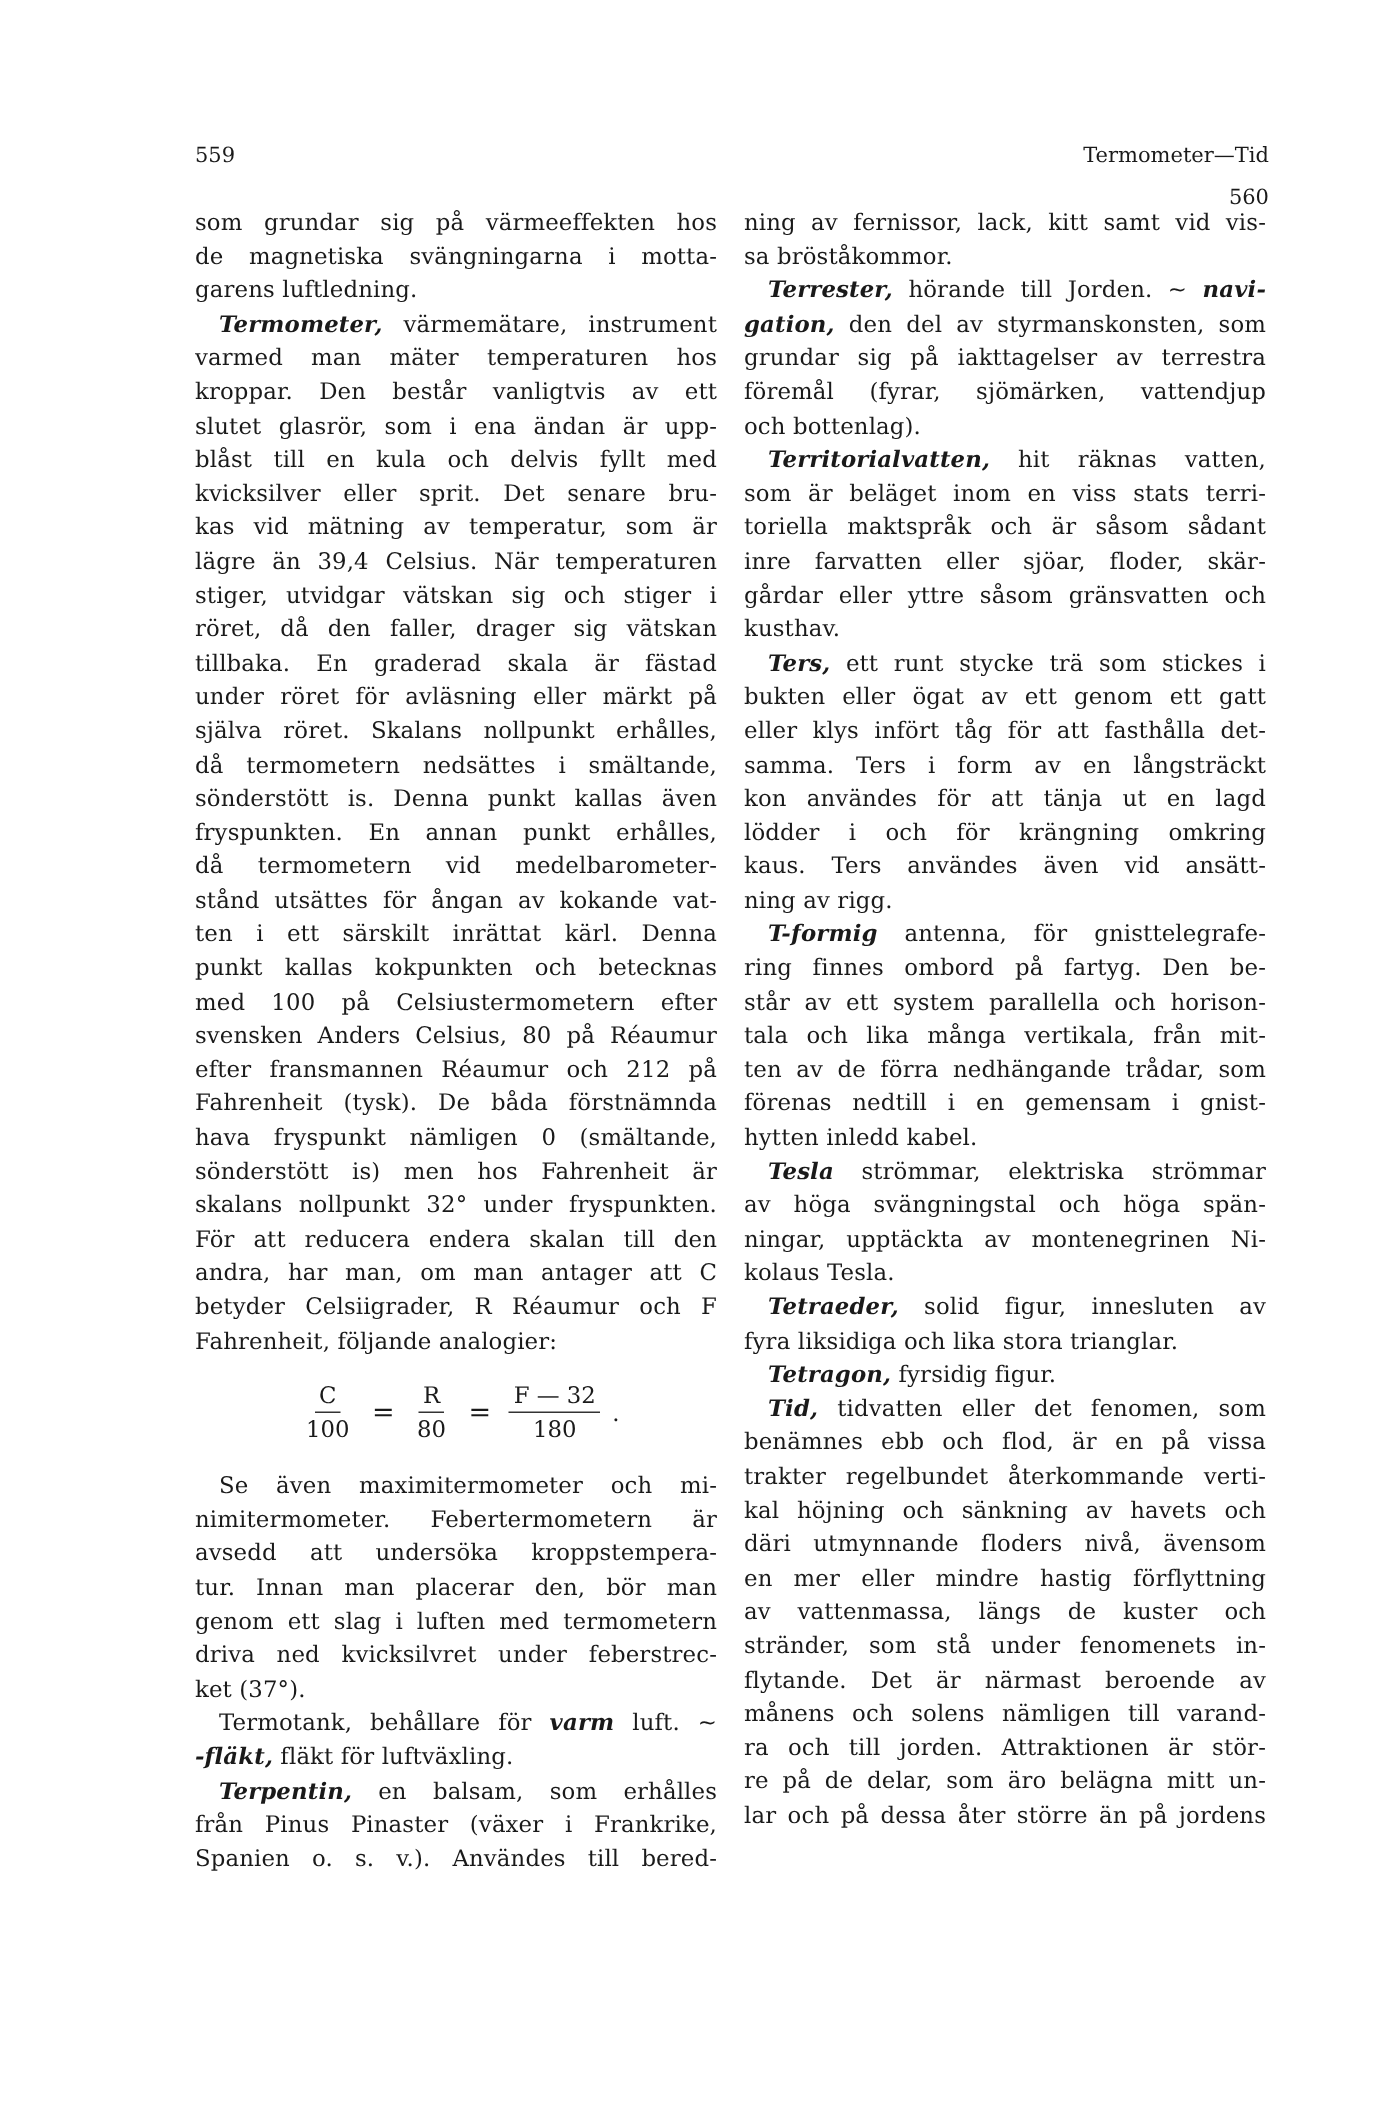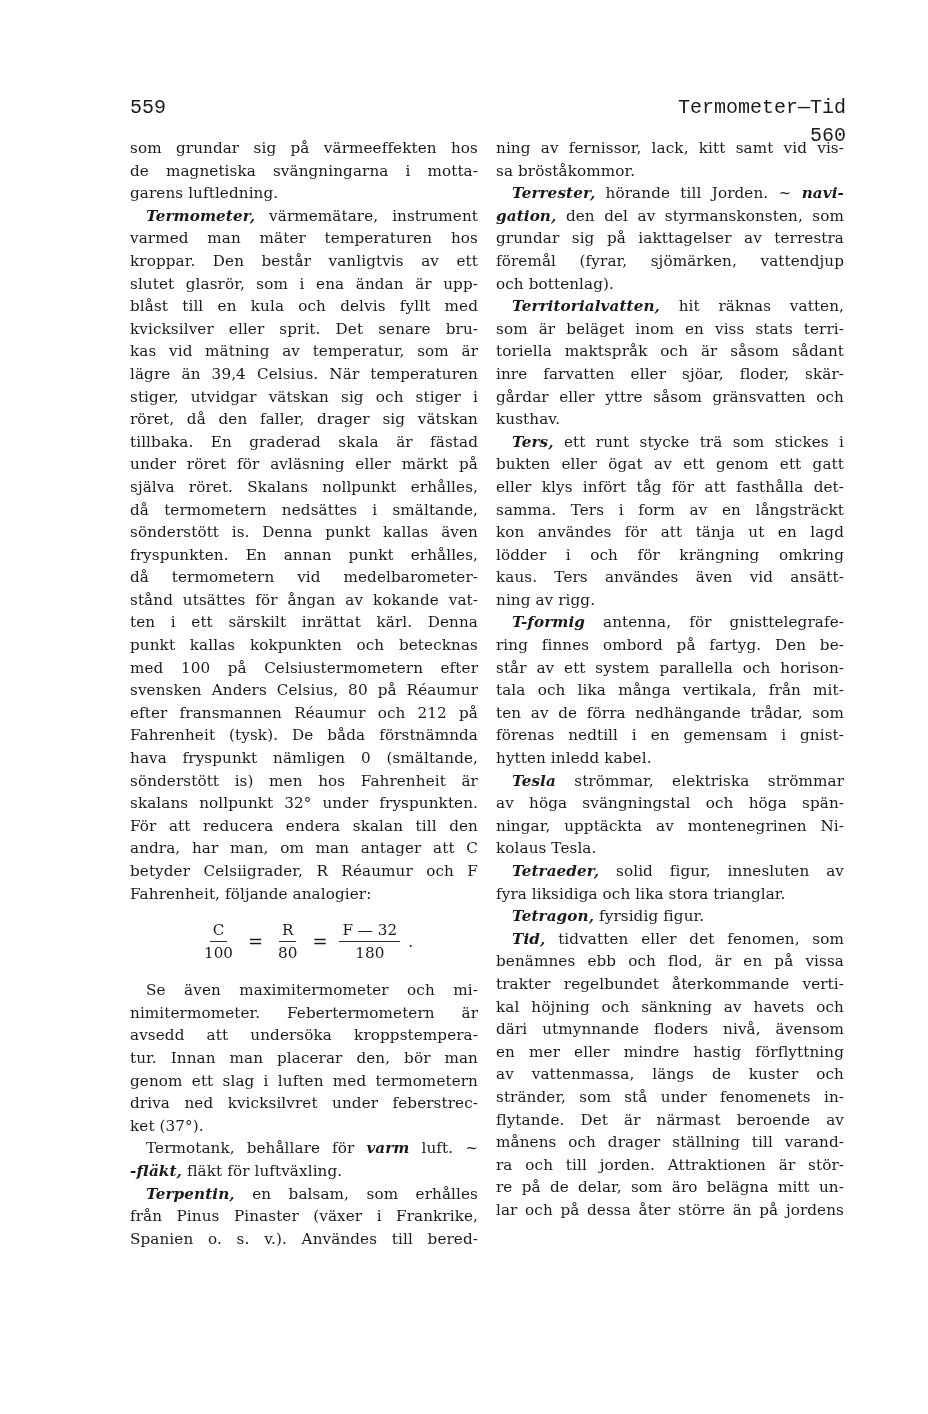--- a/index.html
+++ b/index.html
@@ -1,19 +1,19 @@
 <!DOCTYPE html>
 <html><head>
 <meta charset="utf-8">
 <style>
   html, body { margin: 0; padding: 0; background: #ffffff; }
   body { width: 928px; height: 1414px; position: relative; overflow: hidden;
          font-family: "DejaVu Serif", "Liberation Serif", serif; color: #1a1a1a; }
   .header { position: absolute; top: 96px; left: 130px; width: 716px; height: 24px;
-            font-size: 20px; font-family: Liberation Mono, monospace; }
+            font-size: 14px; }
   .pg-left { position: absolute; left: 0; top: 0; }
   .pg-title { position: absolute; left: 0; right: 0; top: 0; text-align: right; }
   .pg-right { position: absolute; right: 0; top: 16px; margin-top: 12px; }
   .col { position: absolute; top: 137px; width: 348px; font-size: 15.2px; }
   .col.left { left: 130px; }
   .col.right { left: 496px; }
   .ln { height: 22.6px; line-height: 22.6px; white-space: nowrap; text-align: justify;
         text-align-last: justify; overflow: hidden; letter-spacing: 0.1px; }
   .ln.last { text-align-last: left; }
   .ln.indent { padding-left: 16px; }
@@ -144,18 +144,18 @@
       <div class="ln last indent"><b>Tetragon,</b><span> fyrsidig figur.</span></div>
       <div class="ln indent"><b>Tid,</b><span> tidvatten eller det fenomen, som</span></div>
       <div class="ln"><span>benämnes ebb och flod, är en på vissa</span></div>
       <div class="ln"><span>trakter regelbundet återkommande verti-</span></div>
       <div class="ln"><span>kal höjning och sänkning av havets och</span></div>
       <div class="ln"><span>däri utmynnande floders nivå, ävensom</span></div>
       <div class="ln"><span>en mer eller mindre hastig förflyttning</span></div>
       <div class="ln"><span>av vattenmassa, längs de kuster och</span></div>
       <div class="ln"><span>stränder, som stå under fenomenets in-</span></div>
       <div class="ln"><span>flytande. Det är närmast beroende av</span></div>
-      <div class="ln"><span>månens och drager ställning till varand-</span></div>
+      <div class="ln"><span>månens och solens nämligen till varand-</span></div>
       <div class="ln"><span>ra och till jorden. Attraktionen är stör-</span></div>
       <div class="ln"><span>re på de delar, som äro belägna mitt un-</span></div>
       <div class="ln"><span>lar och på dessa åter större än på jordens</span></div>
     </div>
 </div>
 
 </body></html>

